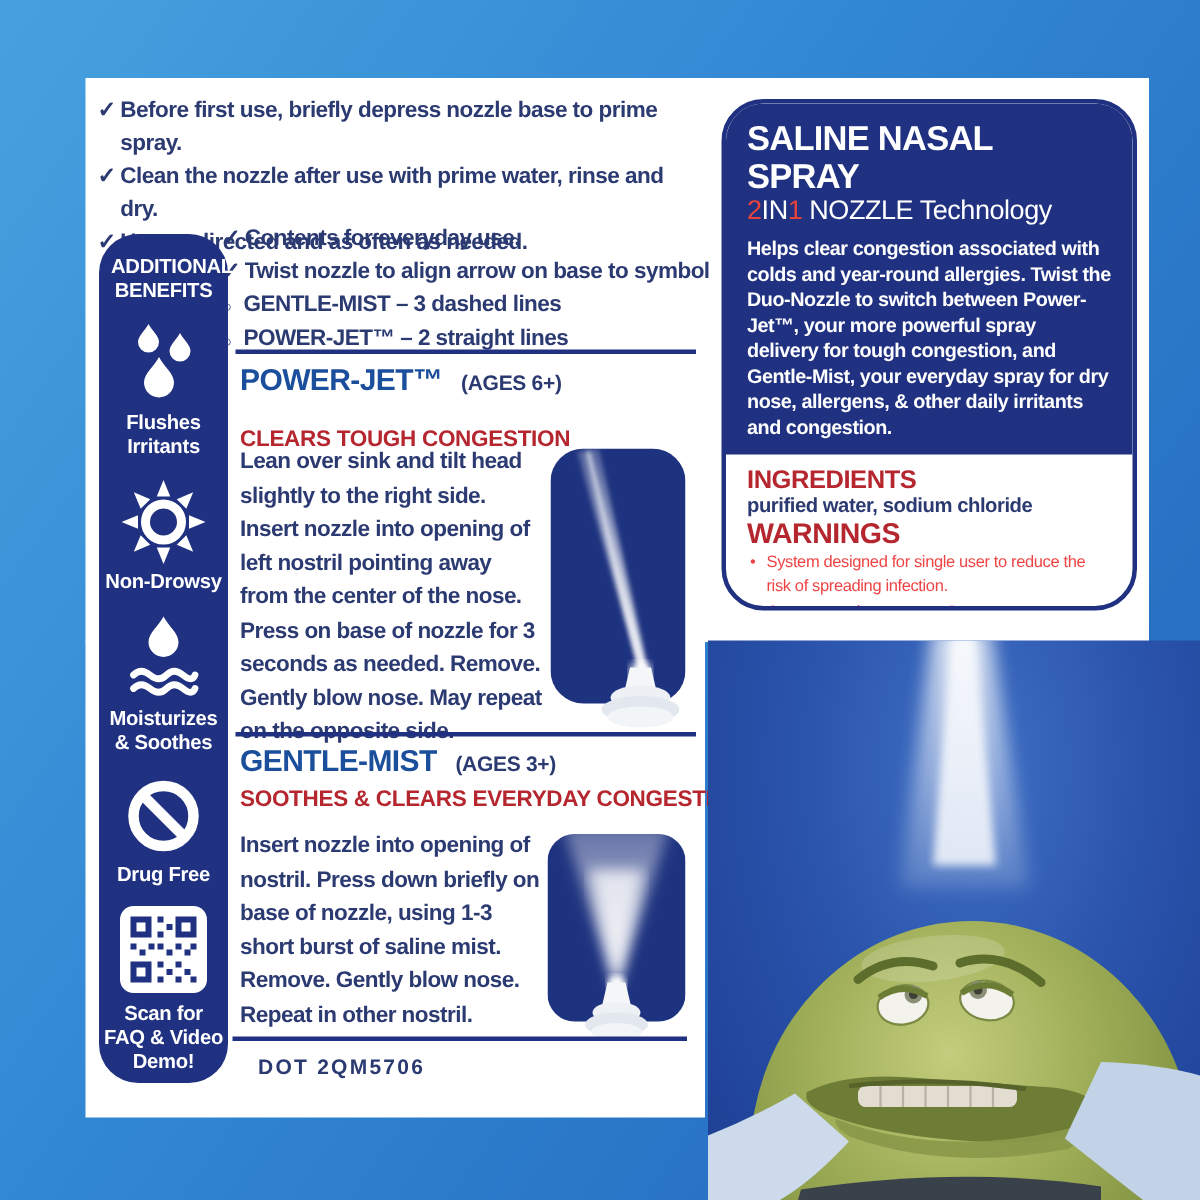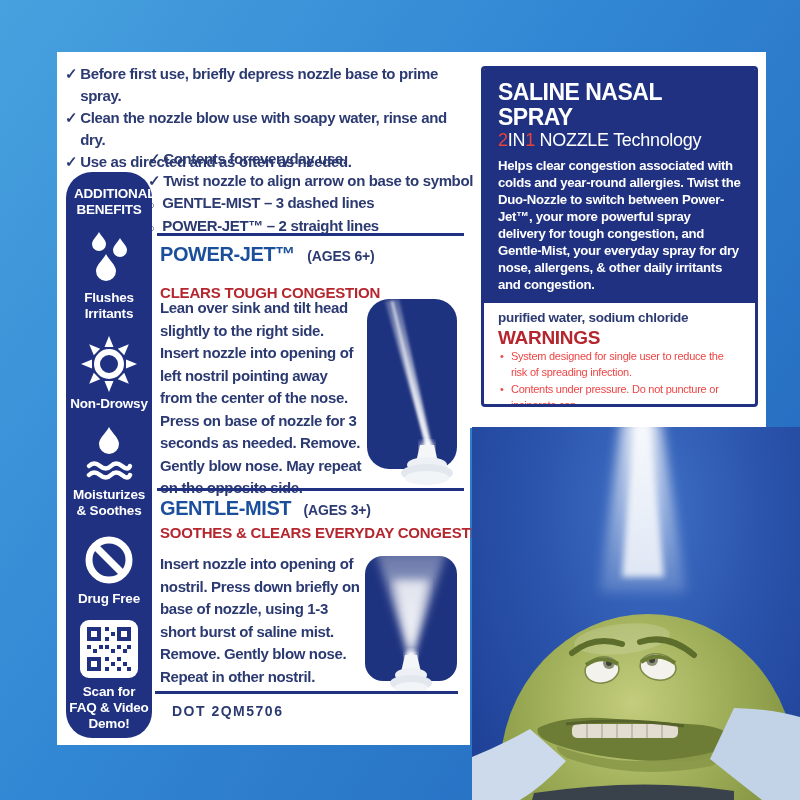--- a/index.html
+++ b/index.html
@@ -34,21 +34,21 @@
   
   .sec-title { font-size:20px; font-weight:bold; letter-spacing:-0.4px; color:#1b4f9c; }
   .sec-ages  { font-size:14px; font-weight:bold; color:#2c3a72; margin-left:8px; letter-spacing:-0.2px;}
   .sec-sub   { font-size:15px; font-weight:bold; color:#b5262e; letter-spacing:-0.2px; }
   .sec-body  { font-size:15px; font-weight:bold; letter-spacing:-0.35px; line-height:22.5px; color:#2c3a72; }
   .divider   { background:#1f3180; height:3px; }
   .lot-code  { font-size:14px; font-weight:bold; color:#2c3a72; letter-spacing:1.5px; }
 
   
   .product-panel {
-    border:3px solid #1f3180; border-radius:4px; background:#fff; overflow:hidden;
+    border:3px solid #1f3180; border-radius:28px; background:#fff; overflow:hidden;
   }
   .pp-head { background:#1f3180; color:#fff; padding:11px 14px 10px 14px; }
   .pp-title { font-size:23px; font-weight:bold; letter-spacing:-0.5px; line-height:25px; }
   .pp-tech  { font-size:18px; font-weight:normal; letter-spacing:-0.3px; line-height:21px; }
   .pp-tech .r { color:#e8433a; }
   .pp-desc  { font-size:13.2px; font-weight:bold; letter-spacing:-0.3px; line-height:17px; margin-top:6px; }
   .pp-body  { padding:7px 14px 8px 14px; }
   .pp-h2    { font-size:17px; font-weight:bold; color:#b5262e; letter-spacing:-0.3px; line-height:19px;}
   .pp-ing   { font-size:13.5px; font-weight:bold; color:#2c3a72; letter-spacing:-0.3px; line-height:16px; margin-bottom:2px;}
   .warn-list { list-style:none; margin-top:2px; }
@@ -70,21 +70,21 @@
   <div class="abs label-bg" style="left:57px;top:427px;width:413px;height:318px;"></div>
 
   <section class="abs" style="left:65px;top:59px;width:400px;">
     <div style="margin-top:4px;">
       <div class="check-item">
           <span class="check-icon"></span>
           <span>Before first use, briefly depress nozzle base to prime spray.</span>
         </div>
       <div class="check-item">
           <span class="check-icon"></span>
-          <span>Clean the nozzle blow use with soapy water, rinse and dry.</span>
+          <span>Clean the nozzle after use with prime water, rinse and dry.</span>
         </div>
       <div class="check-item">
           <span class="check-icon"></span>
           <span>Use as directed and as often as needed.</span>
         </div>
     </div>
   </section>
   <section class="abs" style="left:148px;top:148px;width:330px;">
     <div class="check-item">
         <span class="check-icon"></span>
@@ -97,21 +97,21 @@
     <div class="opt-item">
         <span class="circle-icon"></span>
         <span>GENTLE-MIST – 3 dashed lines</span>
       </div>
     <div class="opt-item">
         <span class="circle-icon"></span>
         <span>POWER-JET™ – 2 straight lines</span>
       </div>
   </section>
 
-  <aside class="abs benefits" style="left:66px;top:172px;width:86px;height:566px;">
+  <aside class="abs benefits" style="left:66px;top:156px;width:86px;height:566px;">
     <div class="benefits-title">ADDITIONAL BENEFITS</div>
 
     <div class="benefit-icon" style="margin-top:12px;">
       <svg width="54" height="56" viewBox="0 0 54 56">
         <g fill="#ffffff">
           <path d="M17,2 C19,6 24,10 24,14 a7,7 0 1 1 -14,0 C10,10 15,6 17,2 Z"></path>
           <path d="M38,8 C40,12 45,16 45,20 a7,7 0 1 1 -14,0 C31,16 36,12 38,8 Z"></path>
           <path d="M24,24 C27,30 34,35 34,41 a10,10 0 1 1 -20,0 C14,35 21,30 24,24 Z"></path>
         </g>
       </svg>
@@ -267,20 +267,21 @@
     <div class="pp-head">
       <div class="pp-title">SALINE NASAL SPRAY</div>
       <div class="pp-tech">
         <span class="r">2</span><span>IN</span><span class="r">1</span> <span>NOZZLE Technology</span>
       </div>
       <div class="pp-desc">
         <span>Helps clear congestion associated with colds and year-round allergies. Twist the Duo-Nozzle to switch between </span><span style="font-weight:bold">Power-Jet™</span><span>, your more powerful spray delivery for tough congestion, and </span><span style="font-weight:bold">Gentle-Mist,</span><span> your everyday spray for dry nose, allergens, &amp; other daily irritants and congestion.</span>
       </div>
     </div>
     <div class="pp-body">
+      <div class="pp-h2">INGREDIENTS</div>
       <div class="pp-ing">purified water, sodium chloride</div>
       <div class="pp-h2" style="font-size:19px;">WARNINGS</div>
       <ul class="warn-list">
         <li>System designed for single user to reduce the risk of spreading infection.</li>
         <li>Contents under pressure. Do not puncture or incinerate can.</li>
 
       </ul>
     </div>
   </section>
 

